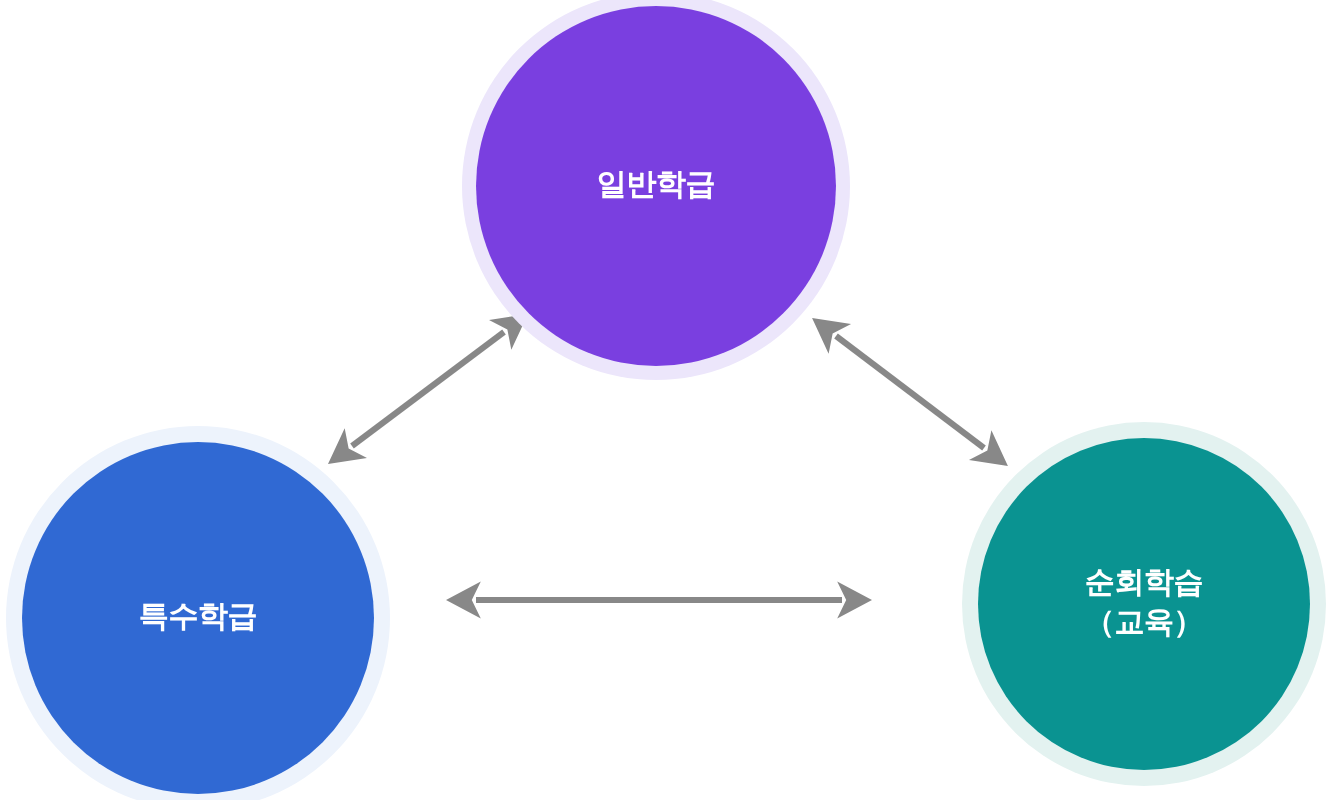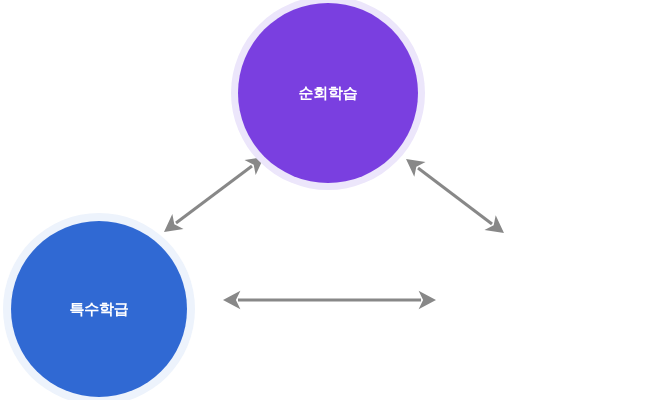--- a/index.html
+++ b/index.html
@@ -130,24 +130,30 @@
       </marker>
       <marker id="arrow-end-c" markerWidth="7" markerHeight="7" refX="1.4" refY="3.5" orient="auto" markerUnits="strokeWidth">
         <path d="M0.6,0.4 L6.4,3.5 L0.6,6.6 L2.1,3.5 Z" fill="#888888"></path>
       </marker>
     </defs>
     <line x1="8" y1="15" x2="191" y2="15" stroke="#888888" stroke-width="3" marker-start="url(#arrow-start-c)" marker-end="url(#arrow-end-c)"></line>
   </svg>
 
   <div class="node" id="node-general">
     <div class="node-inner">
-      <span class="node-label">순회학습</span>
+      <span class="node-label">일반학급</span>
     </div>
   </div>
 
   <div class="node" id="node-special">
     <div class="node-inner">
       <span class="node-label">특수학급</span>
     </div>
   </div>
 
+  <div class="node" id="node-itinerant">
+    <div class="node-inner">
+      <span class="node-label">순회학습</span>
+      <span class="node-label">（교육）</span>
+    </div>
+  </div>
 
 </div>
 
 </body></html>

